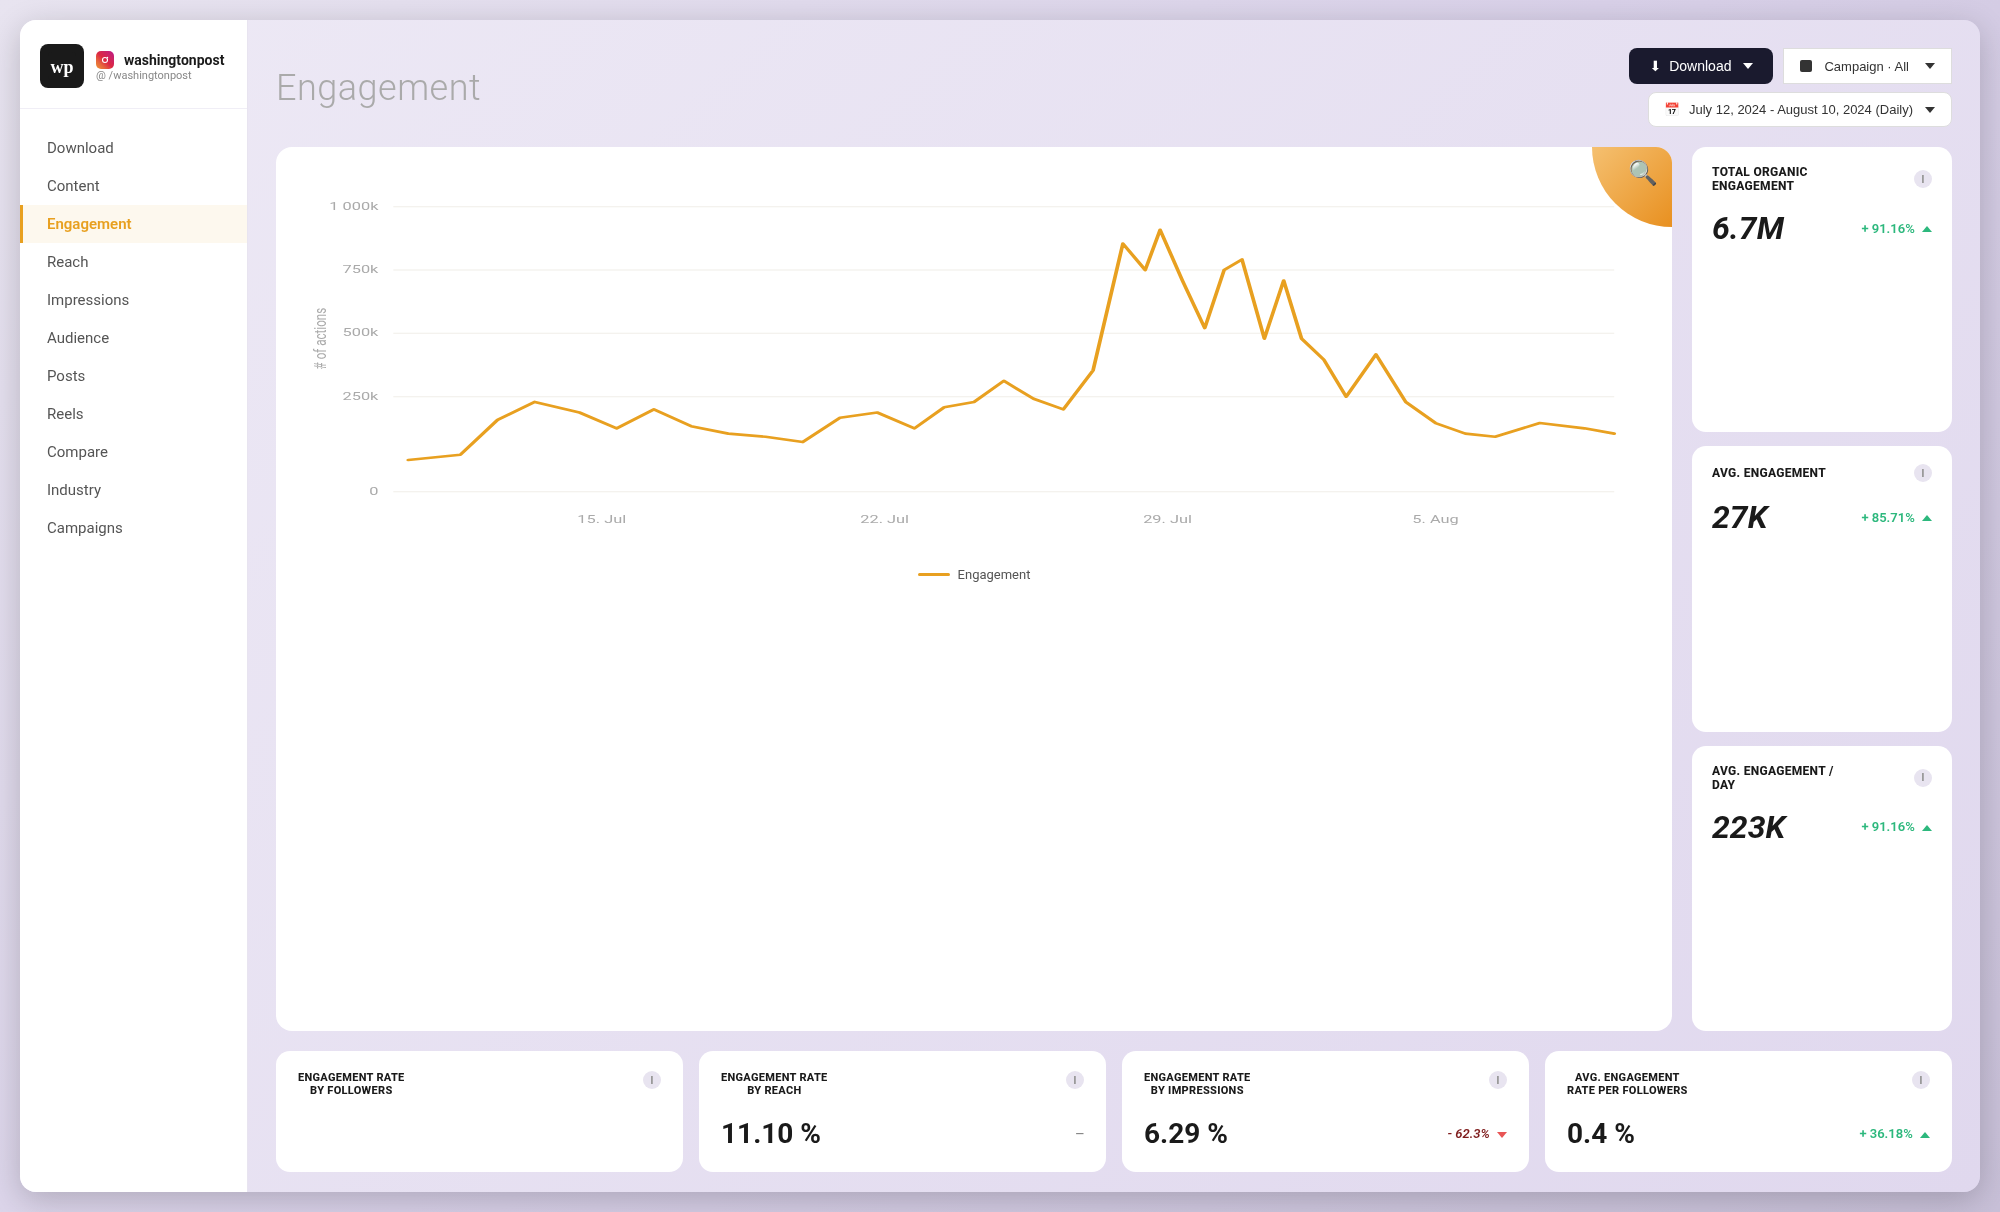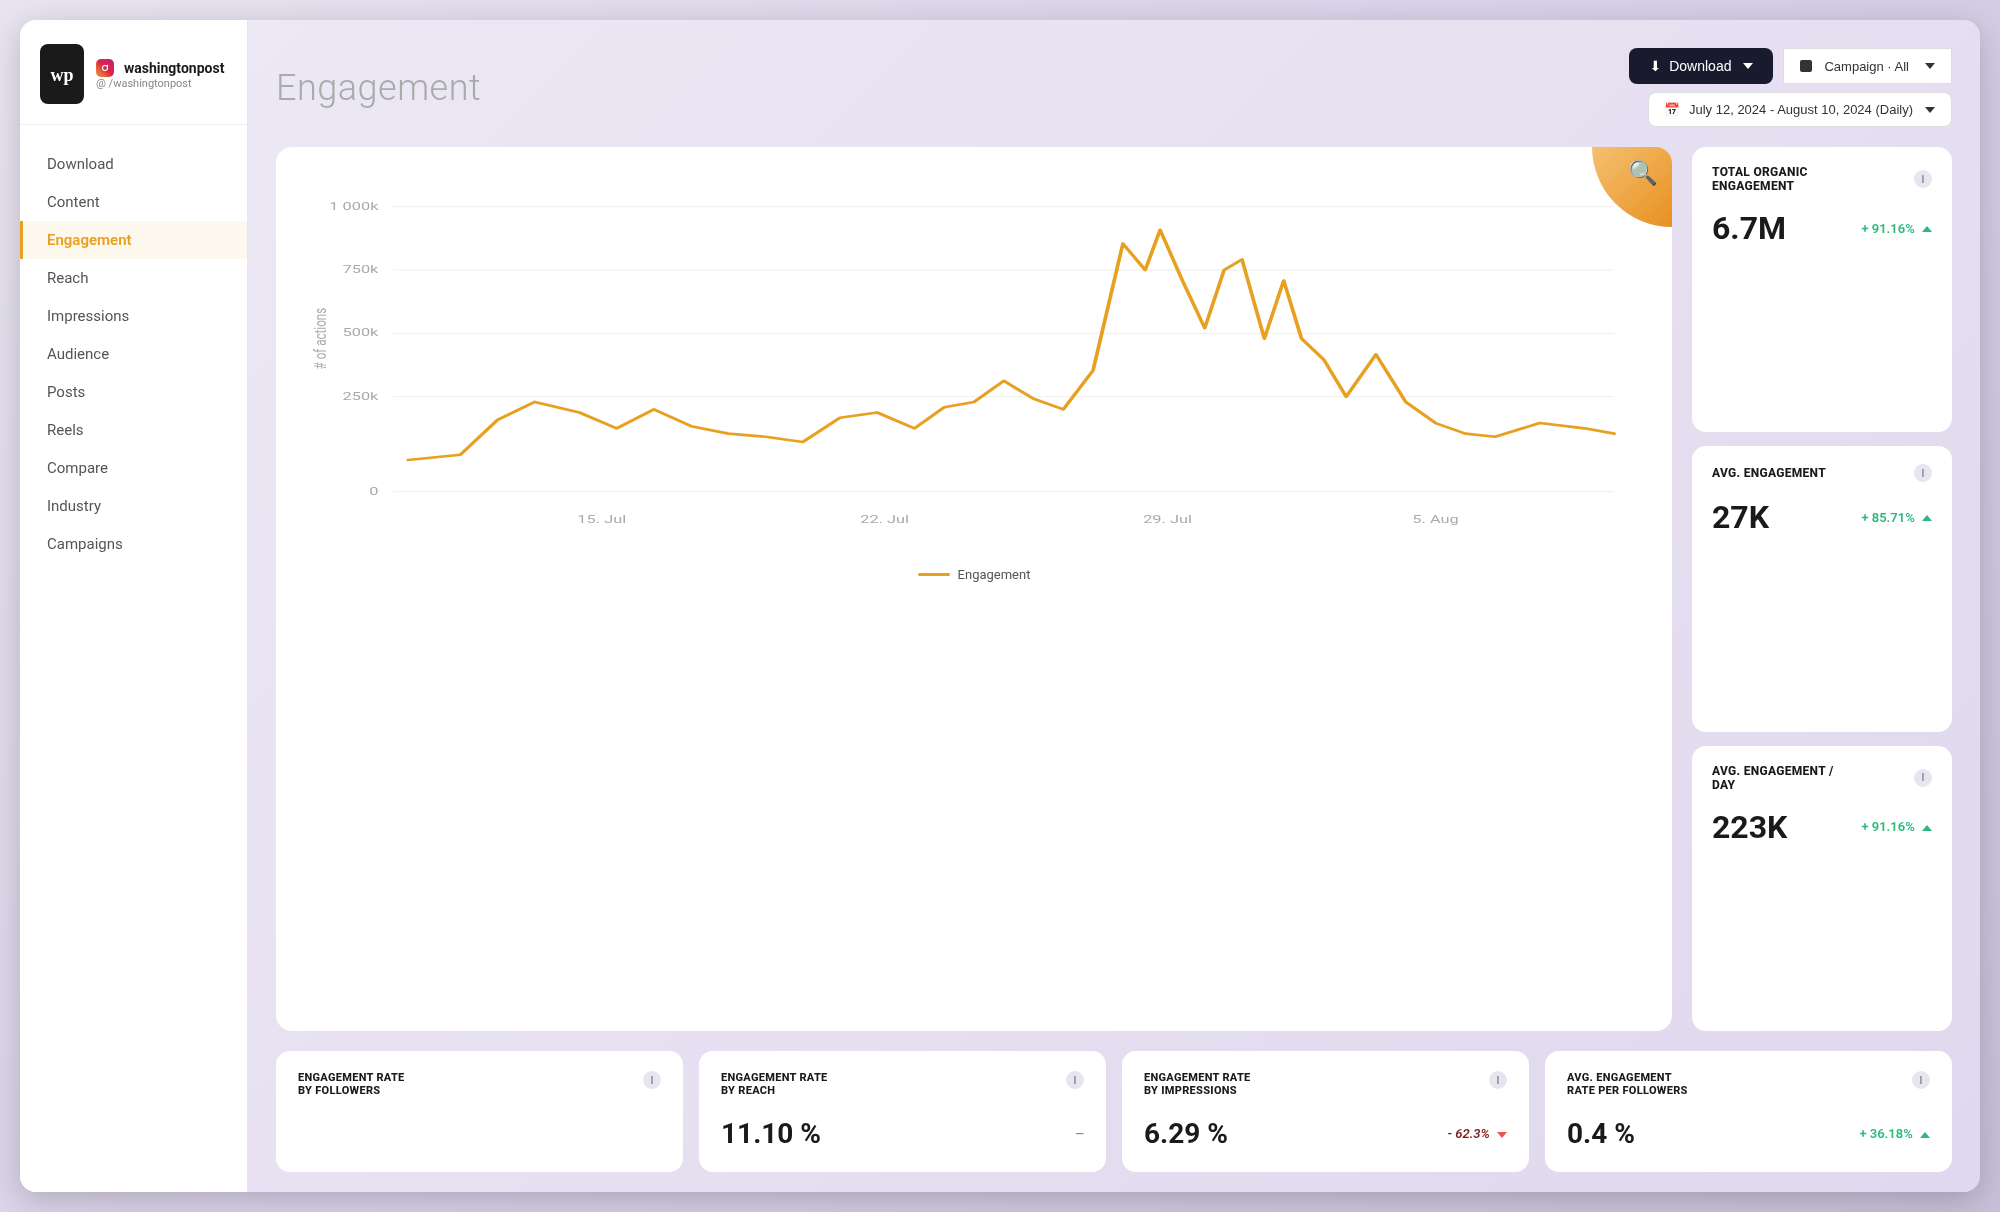--- a/index.html
+++ b/index.html
@@ -32,21 +32,21 @@
     }
     .sidebar-header {
       padding: 24px 20px 20px 20px;
       display: flex;
       align-items: center;
       gap: 12px;
       border-bottom: 1px solid #f0eef6;
     }
     .logo-icon {
       width: 44px;
-      height: 60px;
+      height: 44px;
       background: #1a1a1a;
       border-radius: 8px;
       display: flex;
       align-items: center;
       justify-content: center;
       flex-shrink: 0;
     }
     .logo-icon svg { width: 28px; height: 28px; }
     .sidebar-brand { display: flex; flex-direction: column; }
     .brand-name { font-size: 14px; font-weight: 700; color: #1a1a1a; }
@@ -238,32 +238,34 @@
     }
     .stat-value-row {
       display: flex;
       align-items: center;
       justify-content: space-between;
     }
     .stat-value {
       font-size: 32px;
       font-weight: 700;
       color: #1a1a1a;
+      font-style: italic;
     }
     .stat-change {
       font-size: 13px;
       font-weight: 600;
     }
     .stat-change.positive { color: #2db87d; }
     .stat-change.negative { color: #7f1d1d; font-style: italic; }
     
     .bottom-cards {
       display: grid;
       grid-template-columns: repeat(4, 1fr);
       gap: 16px;
+      text-align: center;
     }
     .bottom-card {
       background: #fff;
       border-radius: 14px;
       padding: 20px 22px 22px 22px;
     }
     .bottom-card-label {
       font-size: 11px;
       font-weight: 800;
       color: #1a1a1a;

